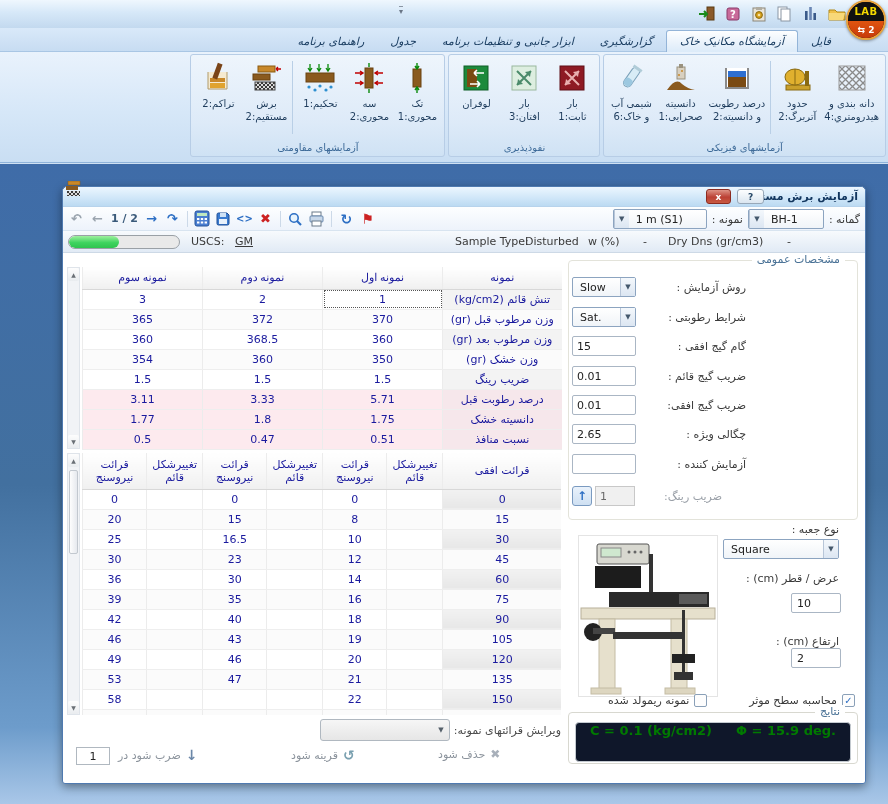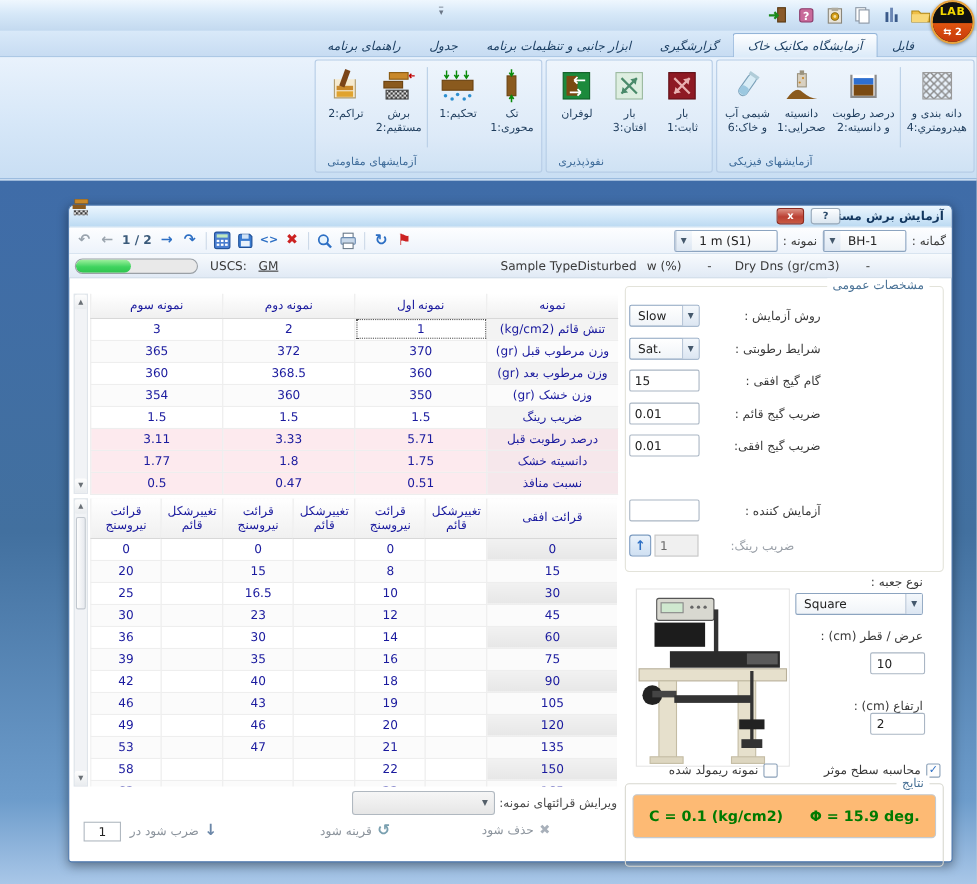--- a/index.html
+++ b/index.html
@@ -32,21 +32,21 @@
     border:1px solid #93b4d8; border-bottom:none; margin-bottom:-1px; padding-bottom:4px; }
 
   
   .ribbon { position:absolute; top:52px; left:0; width:888px; height:111px;
     background:linear-gradient(#e9f2fc,#d6e7f8 55%,#c9def3);
     border-bottom:1px solid #8fb3da; display:flex; direction:rtl;
     padding:2px 2px 0; gap:3px; align-items:stretch; }
   .rgroup { border:1px solid #b7cde6; border-radius:3px; display:flex; flex-direction:column;
     background:linear-gradient(#eef5fc,#ddeaf8 68%,#cfe2f4); height:103px; }
   .rgroup-body { flex:1; display:flex; direction:rtl; align-items:flex-start; padding:3px 3px 0; }
-  .rgroup-label { text-align:left; font-size:10px; color:#3e6b99; padding:0 10px 3px; direction:rtl; }
+  .rgroup-label { text-align:center; font-size:10px; color:#3e6b99; padding:0 10px 3px; direction:rtl; }
   .rbtn { min-width:48px; padding:1px 3px; display:flex; flex-direction:column; align-items:center;
     border-radius:3px; cursor:default; }
   .ricon { height:38px; display:flex; align-items:center; justify-content:center; }
   .rlbl { font-size:10px; color:#1e3c5c; text-align:right; line-height:13px; direction:rtl; white-space:nowrap; }
   .rsep { width:1px; background:#b9cfe6; align-self:stretch; margin:3px 2px 8px; }
 
   
   .workspace { position:absolute; top:163px; left:0; width:888px; height:641px;
     background:linear-gradient(180deg,#3f6ca8 0%,#42709f 50%,#6d9ccb 88%,#a9c7e8 100%);
     border-top:1px solid #cfe0f2; }
@@ -114,24 +114,24 @@
   .plabel { position:absolute; direction:rtl; color:#3a3a3a; }
   .pinput { position:absolute; height:20px; border:1px solid #aab6c4; border-radius:2px;
     background:#fff; color:#222; padding:0 5px; display:flex; align-items:center; direction:ltr; }
   #boxtype-combo { position:absolute; right:26px; top:352px; width:116px; }
   .machine { position:absolute; left:515px; top:348px; width:140px; height:162px;
     border:1px solid #e4e4e4; background:#fff; }
   .chk { display:flex; direction:rtl; gap:5px; align-items:center; position:absolute; top:507px; }
   .chk-box { width:13px; height:13px; border:1px solid #8aa0b8; border-radius:2px; background:#fdfdfd;
     color:#2d6fc4; font-size:10px; font-weight:bold; line-height:11px; text-align:center; }
   .chk-label { color:#3a3a3a; direction:rtl;margin-left:21px; }
-  #results-box { right:7px; top:525px; width:290px; height:76px; border-color:#d8d8d0; }
+  #results-box { right:7px; top:525px; width:290px; height:52px; border-color:#d8d8d0; }
   .results-inner { position:absolute; left:6px; right:6px; top:9px; height:40px;
-    border:1px solid #c4cad0; border-radius:4px; background:#fdba74; display:flex;
-    align-items:center; justify-content:space-between; padding:0 14px; }
+    border:1px solid #c4cad0; border-radius:4px; background:#0f172a; display:flex;
+    align-items:flex-start; justify-content:space-between; padding:0 14px; }
   .resval { color:#007a00; font-weight:bold; font-size:13px; direction:ltr; }
 
   
   .scrollbar { position:absolute; width:13px; background:#f1f3f6; border:1px solid #dfe4ea; }
   .sb-arr { position:absolute; left:0; width:11px; height:13px; text-align:center; font-size:6px;
     color:#6a7076; line-height:13px; background:linear-gradient(#fdfdfd,#e9ecef); border-radius:2px; }
   .sb-thumb { position:absolute; left:1px; width:9px; border:1px solid #c2c8cf; border-radius:2px;
     background:linear-gradient(90deg,#fdfdfd,#e6e9ee); }
   .grid { border-collapse:collapse; table-layout:fixed; width:479px; }
   .grid th, .grid td { font-weight:normal; font-size:11px; color:#1a1a9e; text-align:center;
@@ -245,20 +245,32 @@
       <div class="rgroup-body">
         <div class="rbtn">
           <span class="ricon">
             <svg width="34" height="32">
                 <rect x="4" y="4" width="26" height="24" fill="url(#mesh)" stroke="#999"></rect>
               </svg>
             </span>
           <span class="rlbl">دانه بندی و</span>
           <span class="rlbl">هیدرومتري:4</span>
         </div>
+        <div class="rbtn">
+          <span class="ricon">
+            <svg width="34" height="32">
+                <rect x="6" y="23" width="24" height="5" fill="#caa02a" stroke="#8a6a10"></rect>
+                <rect x="25" y="9" width="4" height="15" fill="#8a6a10"></rect>
+                <ellipse cx="15" cy="15" rx="10" ry="8" fill="#e0b02e" stroke="#8a6a10"></ellipse>
+                <path d="M15 7 v16" stroke="#8a6a10"></path>
+              </svg>
+            </span>
+          <span class="rlbl">حدود</span>
+          <span class="rlbl">آتربرگ:2</span>
+        </div>
         <div class="rsep"></div>
         <div class="rbtn">
           <span class="ricon">
             <svg width="34" height="32">
                 <path d="M6 6 v20 h22 v-20" fill="#fff" stroke="#8a8a8a" stroke-width="2"></path>
                 <rect x="8" y="9" width="18" height="6" fill="#2e6fd0"></rect>
                 <rect x="8" y="15" width="18" height="10" fill="#7a4a12"></rect>
               </svg>
             </span>
           <span class="rlbl">درصد رطوبت</span>
@@ -341,20 +353,36 @@
         <div class="rbtn">
           <span class="ricon">
             <svg width="24" height="32">
                 <rect x="8" y="7" width="8" height="18" fill="#8a5a1e" stroke="#6a4210"></rect>
                 <path d="M12 1 v5 M10 4 l2 3 2 -3" stroke="#0a8a0a" fill="none" stroke-width="1.4"></path>
                 <path d="M12 31 v-5 M10 28 l2 -3 2 3" stroke="#0a8a0a" fill="none" stroke-width="1.4"></path>
               </svg>
             </span>
           <span class="rlbl">تک</span>
           <span class="rlbl">محوری:1</span>
+        </div>
+        <div class="rbtn">
+          <span class="ricon">
+            <svg width="34" height="32">
+                <rect x="13" y="6" width="8" height="20" fill="#8a5a1e" stroke="#6a4210"></rect>
+                <path d="M17 1 v4 M17 31 v-4" stroke="#0a8a0a" stroke-width="1.4"></path>
+                <g stroke="#c00000" fill="none" stroke-width="1.4">
+                  <path d="M3 11 h8 m-3 -2 l3 2 l-3 2"></path>
+                  <path d="M31 11 h-8 m3 -2 l-3 2 l3 2"></path>
+                  <path d="M3 21 h8 m-3 -2 l3 2 l-3 2"></path>
+                  <path d="M31 21 h-8 m3 -2 l-3 2 l3 2"></path>
+                </g>
+              </svg>
+            </span>
+          <span class="rlbl">سه</span>
+          <span class="rlbl">محوری:2</span>
         </div>
         <div class="rbtn">
           <span class="ricon">
             <svg width="44" height="32">
                 <rect x="8" y="11" width="28" height="9" fill="#8a5a1e" stroke="#6a4210"></rect>
                 <g stroke="#0a8a0a" fill="none" stroke-width="1.3">
                   <path d="M12 2 v7 m-2 -3 l2 3 2 -3"></path>
                   <path d="M21 2 v7 m-2 -3 l2 3 2 -3"></path>
                   <path d="M30 2 v7 m-2 -3 l2 3 2 -3"></path>
                 </g>
@@ -513,20 +541,24 @@
           <span class="ginput">15</span>
           <span class="glabel">گام گیج افقی :</span>
         </div>
         <div class="grow" style="top:104px">
           <span class="ginput">0.01</span>
           <span class="glabel">ضریب گیج قائم :</span>
         </div>
         <div class="grow" style="top:133px">
           <span class="ginput">0.01</span>
           <span class="glabel">ضریب گیج افقی:</span>
+        </div>
+        <div class="grow" style="top:162px">
+          <span class="ginput">2.65</span>
+          <span class="glabel">چگالی ویژه :</span>
         </div>
         <div class="grow" style="top:192px">
           <span class="ginput"></span>
           <span class="glabel">آزمایش کننده :</span>
         </div>
         <div class="grow" style="top:224px">
           <span class="ring-btn">↑</span>
           <span class="ring-input">1</span>
           <span class="glabel disabled" style="width:95px">ضریب رینگ:</span>
         </div>

